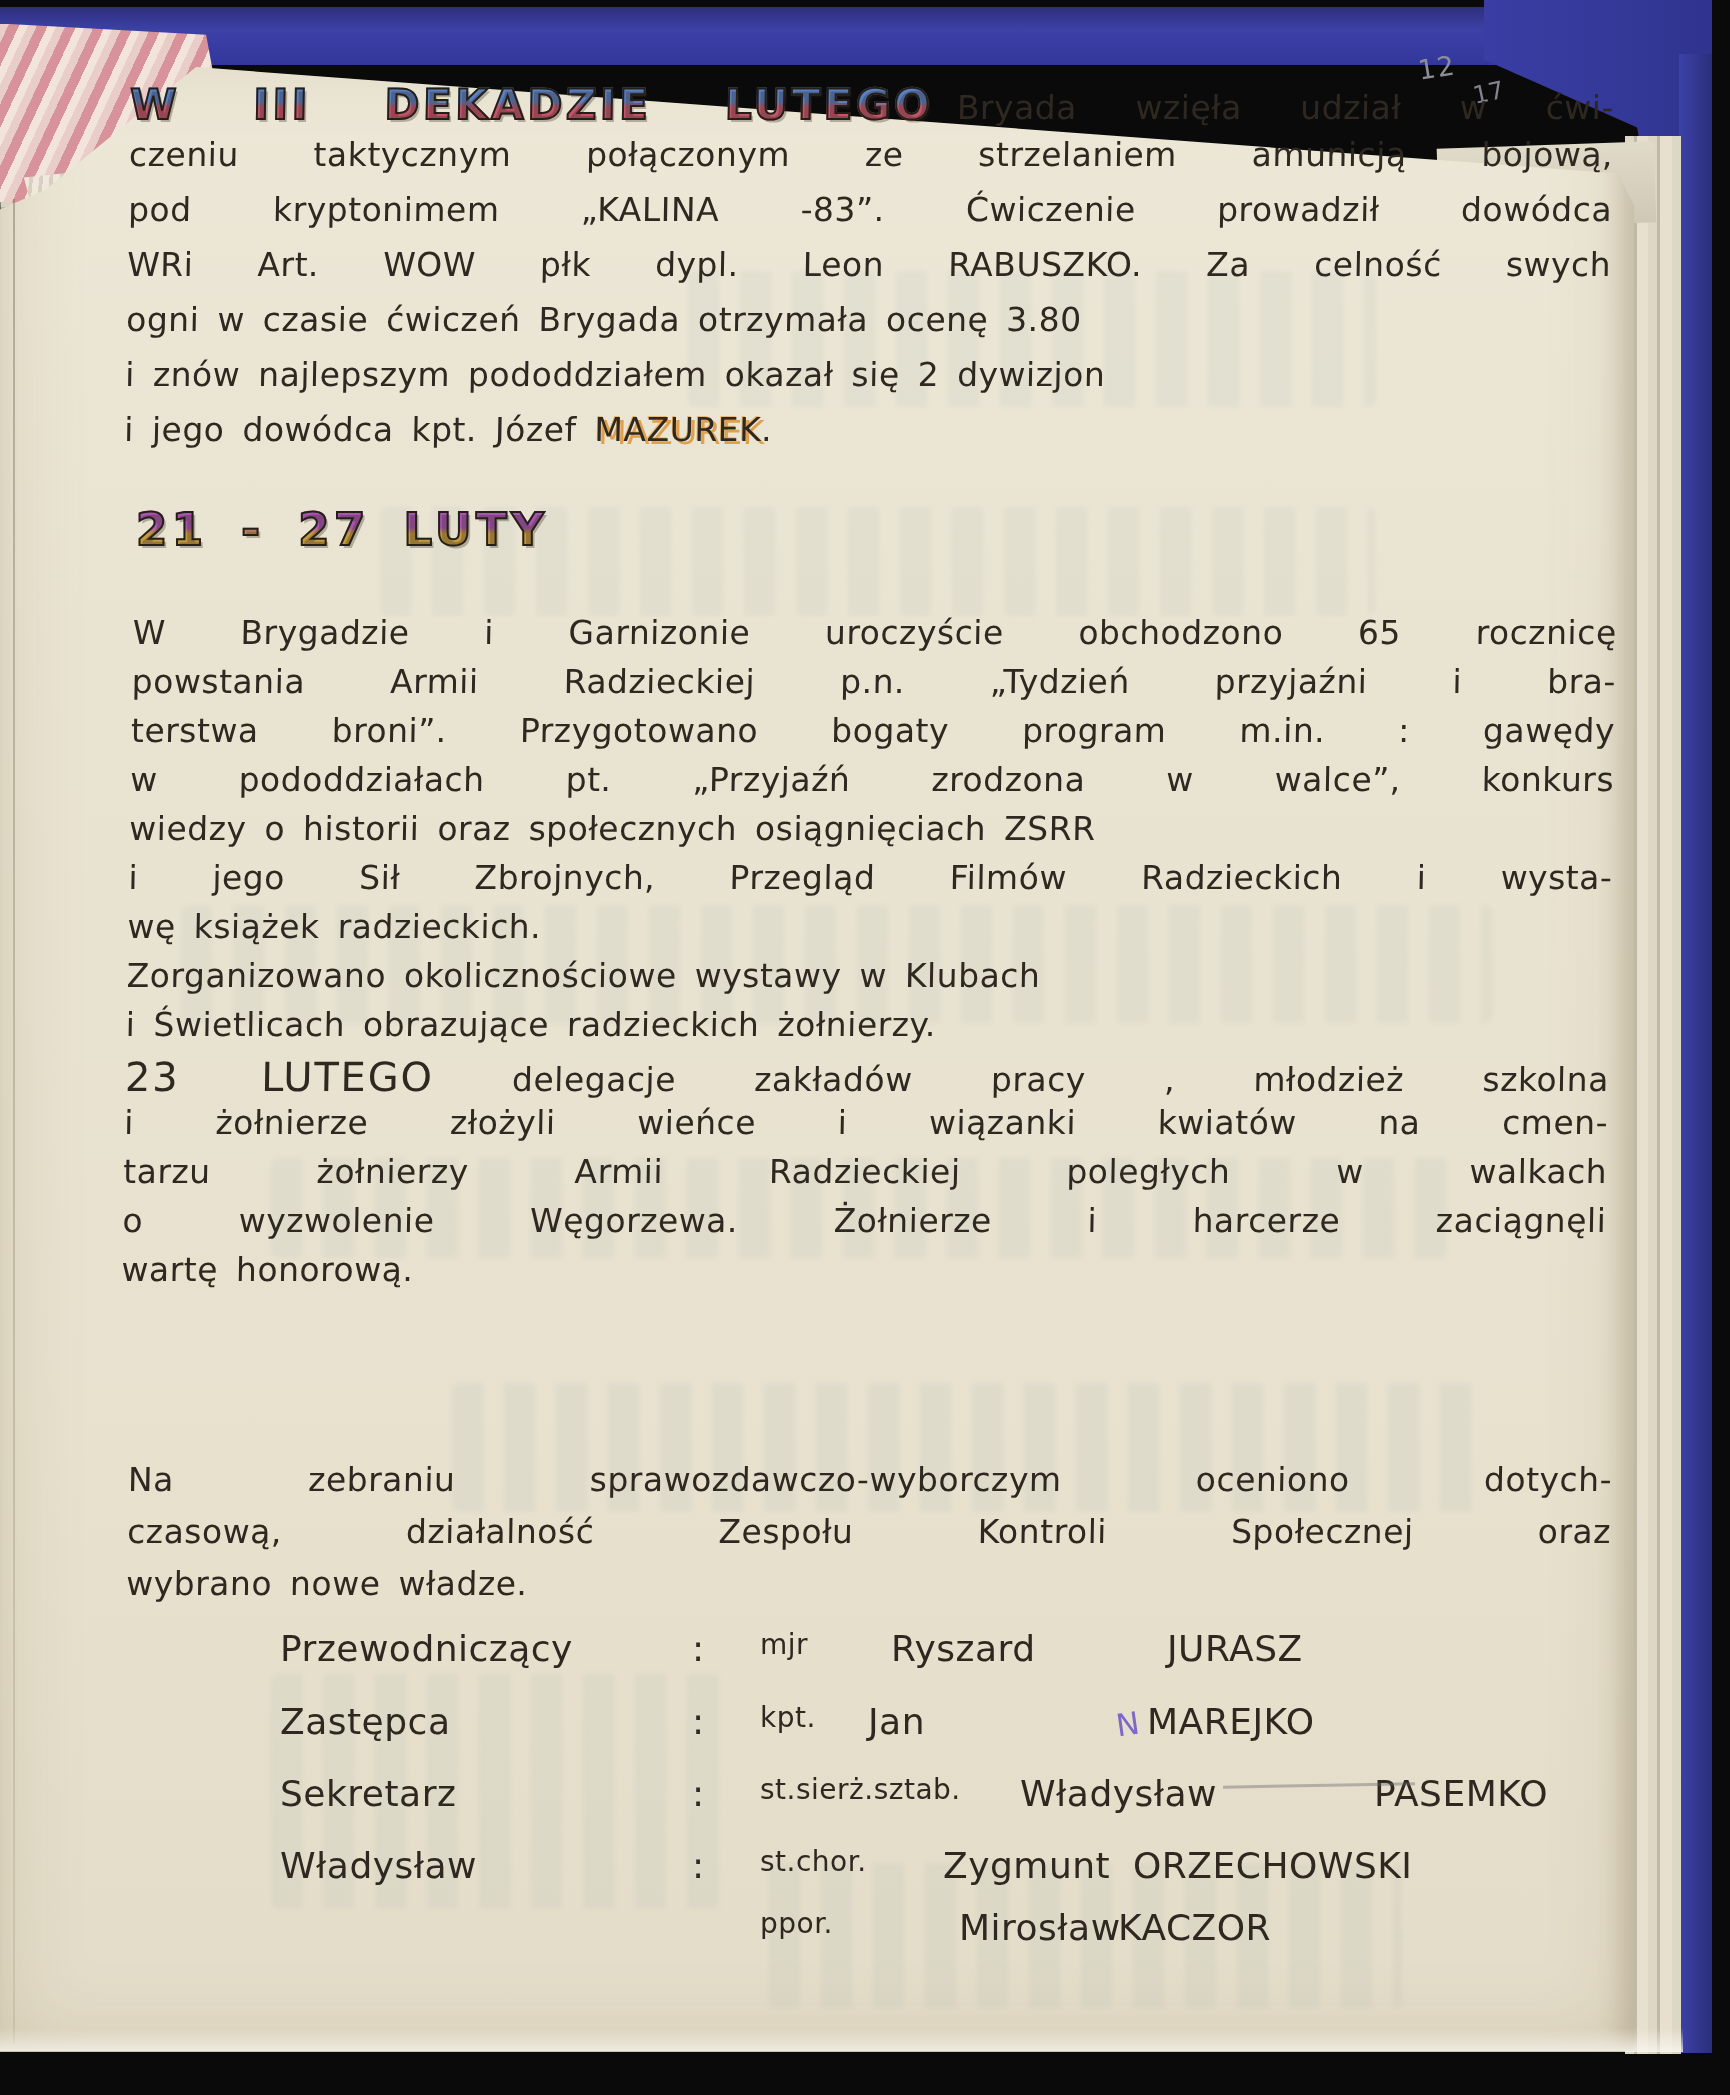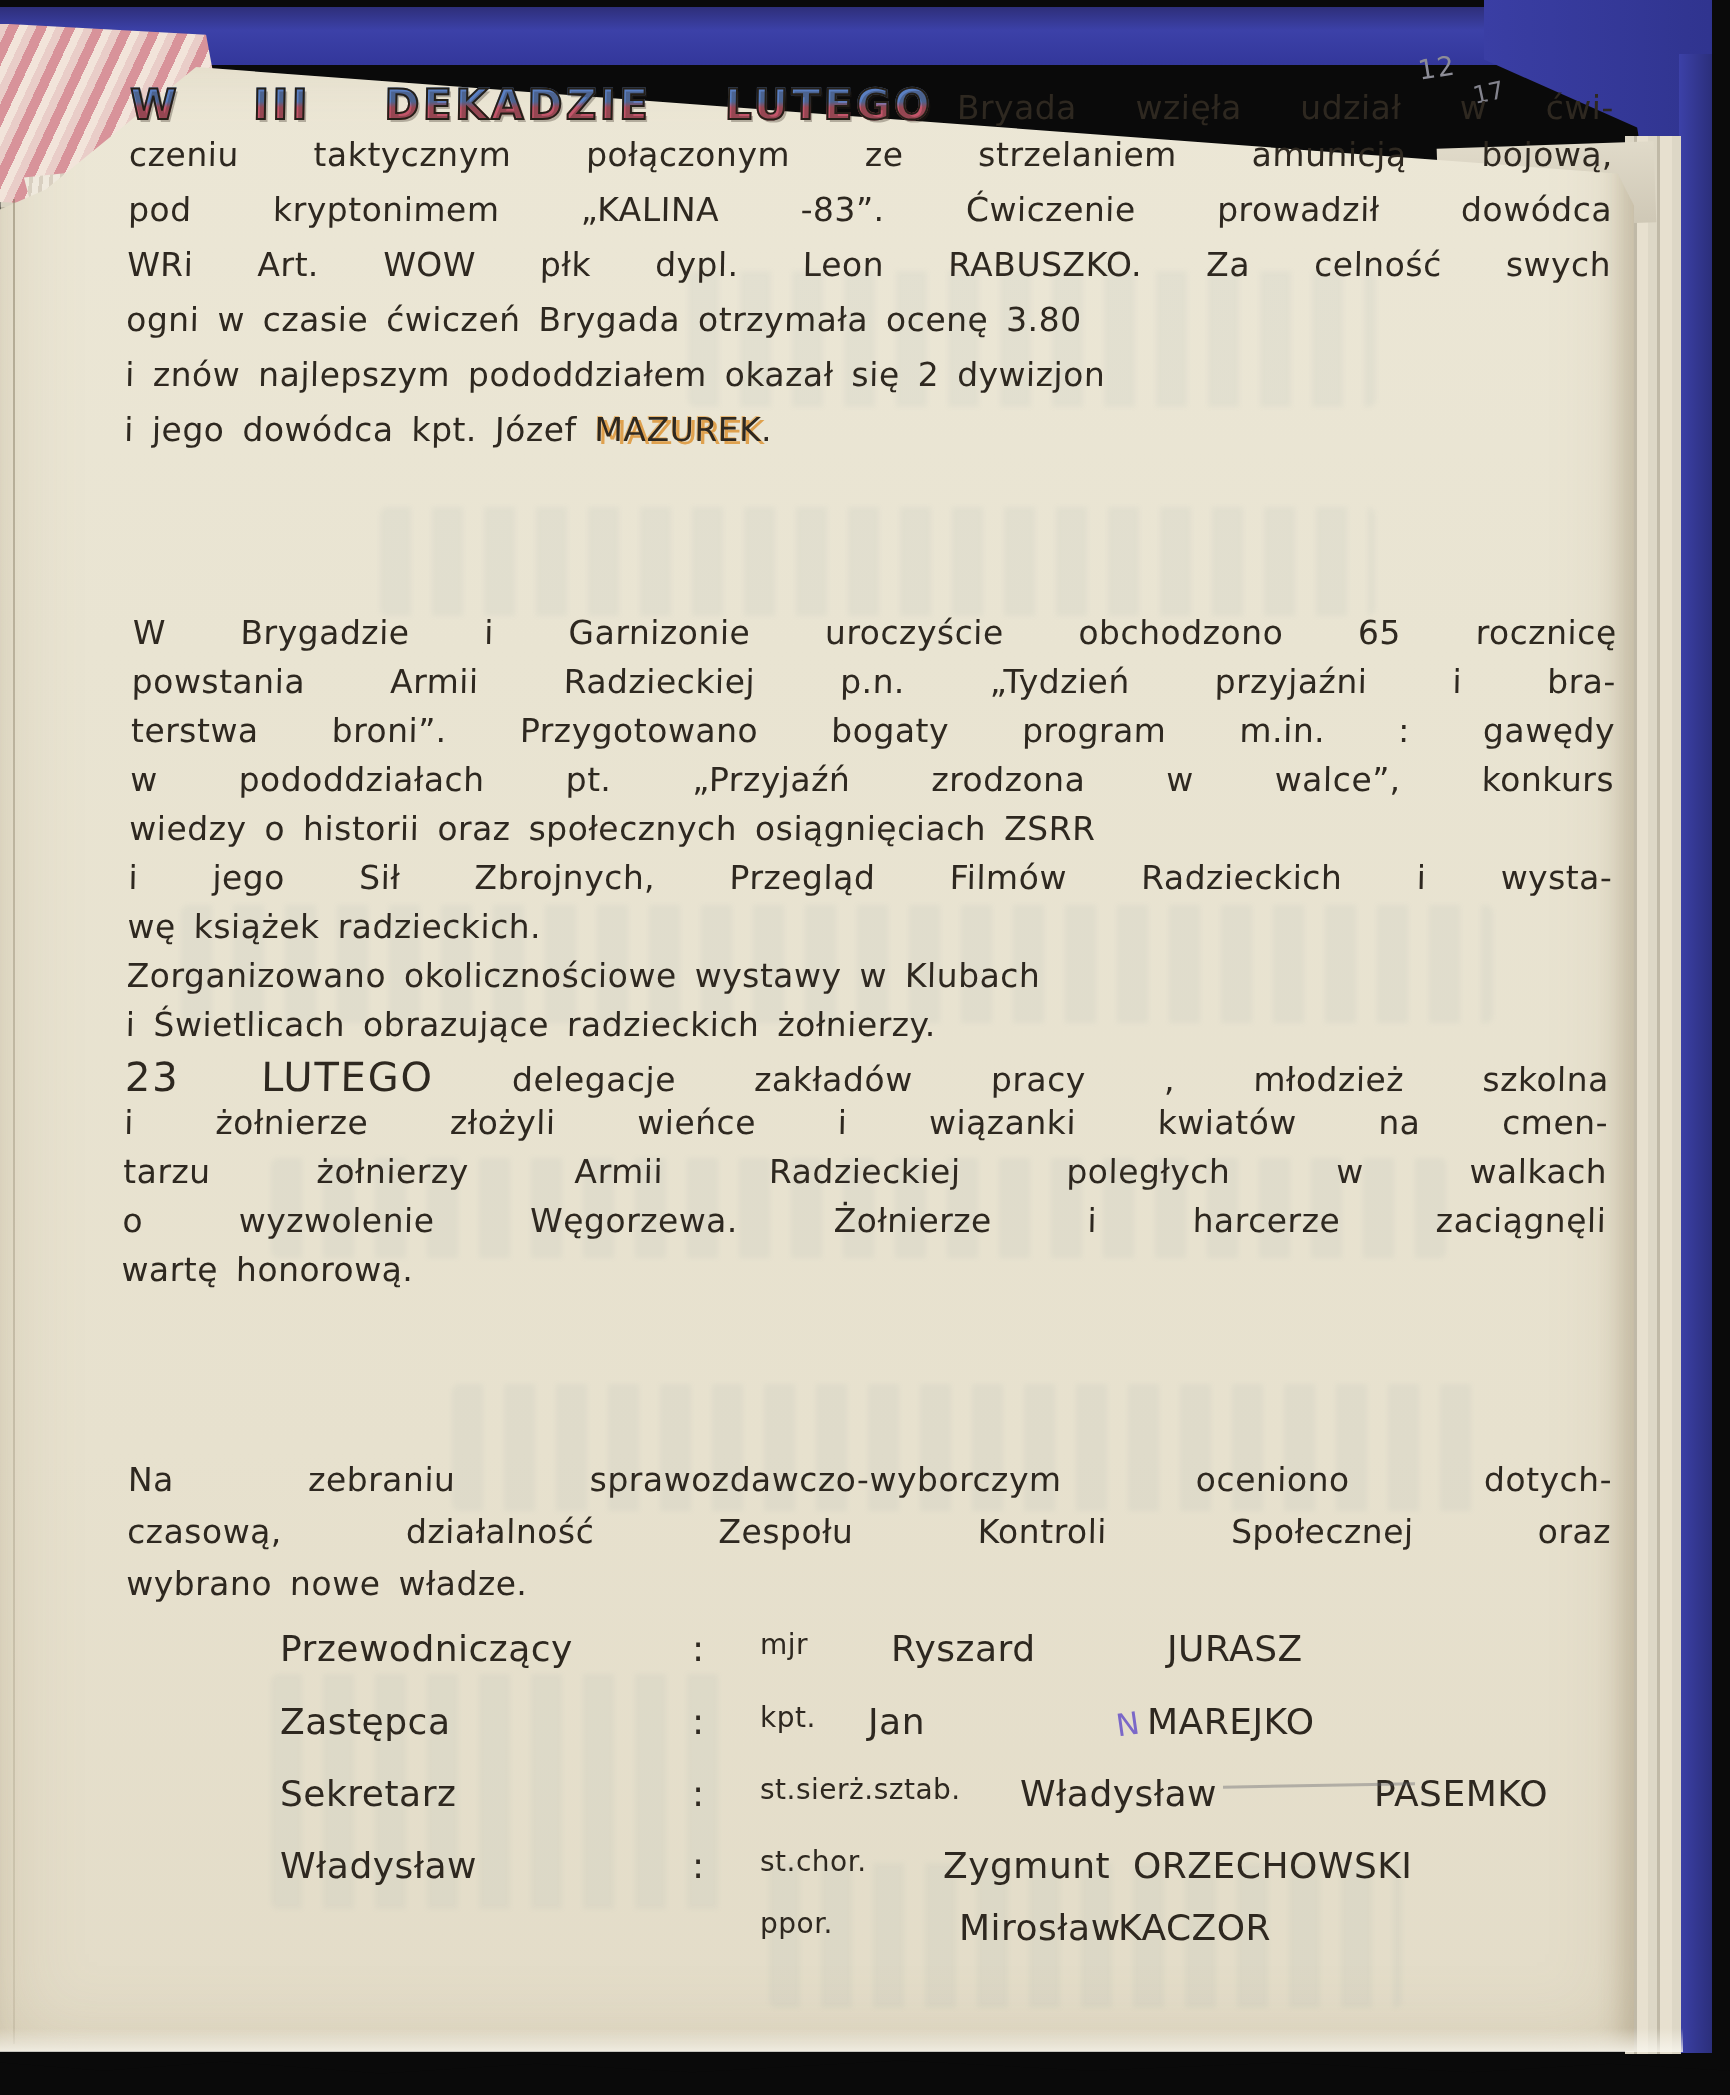--- a/index.html
+++ b/index.html
@@ -126,20 +126,21 @@
     <div class="ln j">czeniu taktycznym połączonym ze strzelaniem amunicją bojową,</div>
     <div class="ln j">pod kryptonimem „KALINA -83”. Ćwiczenie prowadził dowódca</div>
     <div class="ln j">WRi Art. WOW płk dypl. Leon RABUSZKO. Za celność swych</div>
     <div class="ln">ogni w czasie ćwiczeń Brygada otrzymała ocenę 3.80</div>
     <div class="ln">i znów najlepszym pododdziałem okazał się 2 dywizjon</div>
     <div class="ln">
       <span>i jego dowódca kpt. Józef </span><span class="hl-orange">MAZUREK</span><span>.</span>
     </div>
   </div>
 
+  <div class="fancy g2 h-block" style="left:136px;top:503px">21 - 27 LUTY</div>
 
   <div class="para hw" style="left:127px;top:613px;width:1484px">
     <div class="ln2 j">W Brygadzie i Garnizonie uroczyście obchodzono 65 rocznicę</div>
     <div class="ln2 j">powstania Armii Radzieckiej p.n. „Tydzień przyjaźni i bra-</div>
     <div class="ln2 j">terstwa broni”. Przygotowano bogaty program m.in. : gawędy</div>
     <div class="ln2 j">w pododdziałach pt. „Przyjaźń zrodzona w walce”, konkurs</div>
     <div class="ln2">wiedzy o historii oraz społecznych osiągnięciach ZSRR</div>
     <div class="ln2 j">i jego Sił Zbrojnych, Przegląd Filmów Radzieckich i wysta-</div>
     <div class="ln2">wę książek radzieckich.</div>
     <div class="ln2">Zorganizowano okolicznościowe wystawy w Klubach</div>

